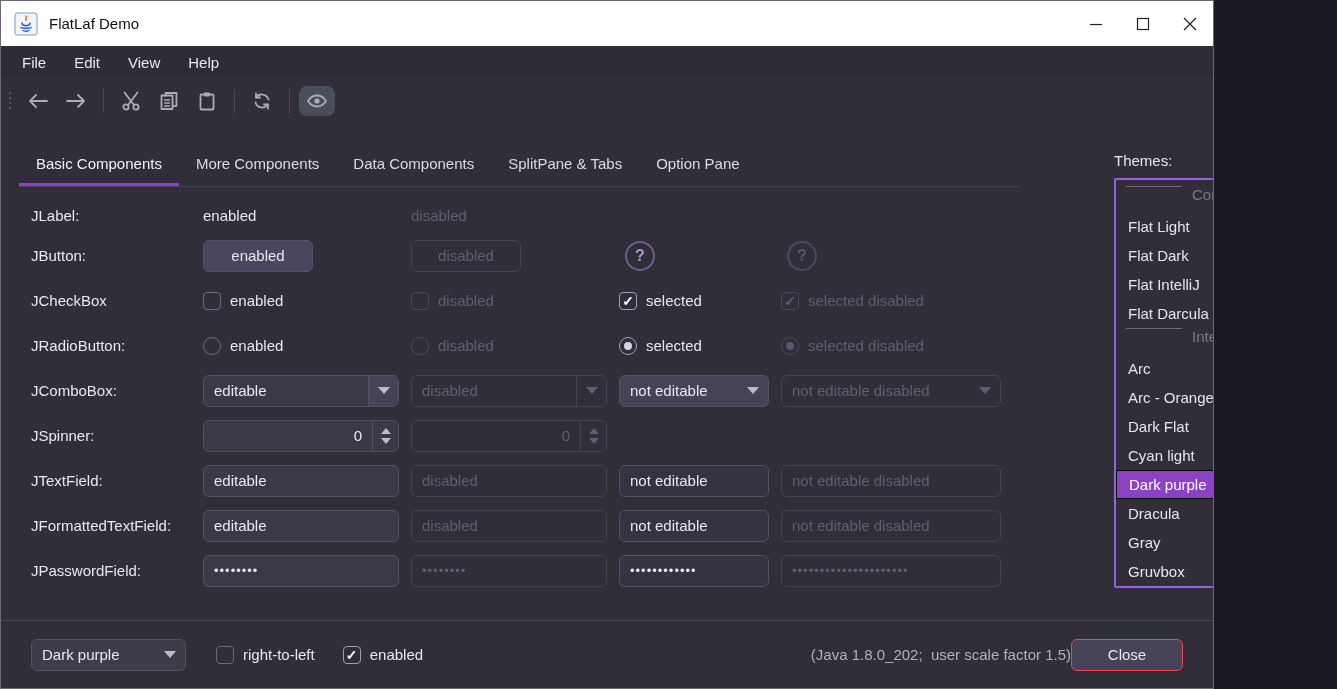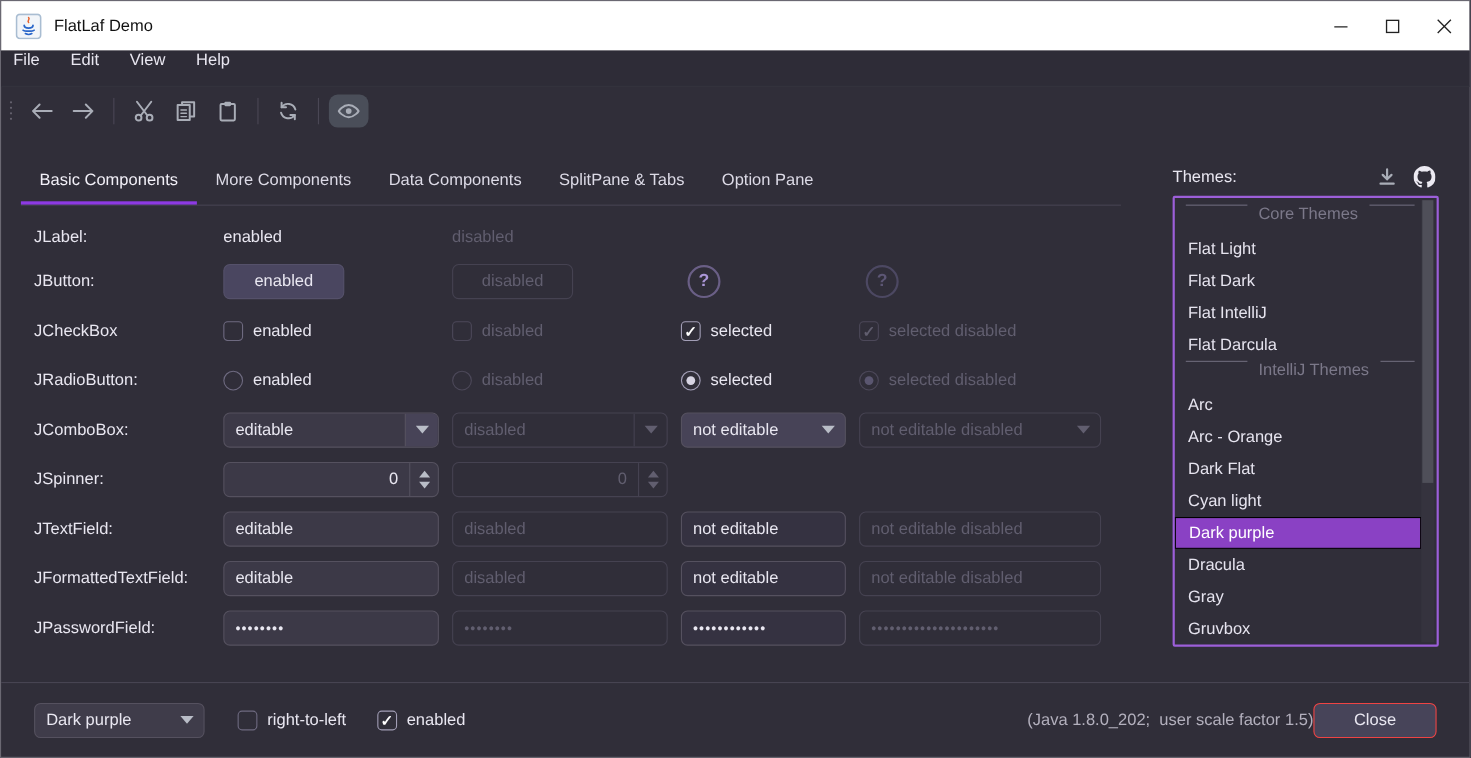--- a/index.html
+++ b/index.html
@@ -1,48 +1,48 @@
 <!DOCTYPE html>
 <html><head>
 <meta charset="utf-8">
 <style>
   * { margin:0; padding:0; box-sizing:border-box; }
   html,body { background:#1b1a22; }
   body { font-family:"Liberation Sans", sans-serif; }
 
   .window {
-    width:1337px; height:689px; position:relative;
+    width:1214px; height:689px; position:relative;
     background:#302e39; border:1px solid #6a6872;
     display:flex; flex-direction:column; overflow:hidden;
     color:#e9e7f1; font-size:15px;
   }
 
   
   .titlebar { height:45px; background:#ffffff; display:flex; align-items:center; flex:none; }
   .app-icon { width:24px; height:24px; margin-left:13px; flex:none; }
   .title-text { color:#111111; font-size:15px; margin-left:11px; }
   .titlebar-spacer { flex:1; }
   .win-btn { width:47px; height:45px; display:flex; align-items:center; justify-content:center; }
   .win-btn svg { stroke:#222; stroke-width:1.2; fill:none; }
 
   
-  .menubar { height:33px; background:#2e2c37; display:flex; align-items:flex-start; flex:none; border-bottom:1px solid #35333e;}
+  .menubar { height:33px; background:#2e2c37; display:flex; align-items:center; padding-left:10px; flex:none; border-bottom:1px solid #35333e;}
   .menu-item { padding:0 12px 0 11px; margin-right:5px; color:#e9e7f1; }
 
   
   .toolbar { height:43px; display:flex; align-items:center; flex:none; padding-left:4px; }
   .grip { display:flex; flex-direction:column; gap:3px; margin:0 8px 0 4px; }
   .grip i { width:2px; height:2px; border-radius:50%; background:#66636f; }
   .tool-btn { width:36px; height:30px; display:flex; align-items:center; justify-content:center; border-radius:8px; margin:0 1px; }
   .tool-btn svg { stroke:#a9adb7; stroke-width:1.8; fill:none; stroke-linecap:round; stroke-linejoin:round; }
   .tool-btn.toggled { background:#4a4e59; }
   .tool-sep { width:1px; height:24px; background:#4a4755; margin:0 8px; }
 
   
-  .content { flex:1; display:flex; padding:19px 0 0 18px; min-height:0; }
+  .content { flex:1; display:flex; padding:19px 0 0 18px; min-height:0;gap:48px; }
   .main { width:1000px; flex:none; display:flex; flex-direction:column; }
 
   .tabs { display:flex; border-bottom:1px solid #474452; height:46px; align-items:center; }
   .tab { padding:0 17px; height:100%; display:flex; align-items:center; position:relative; color:#dcdae6; }
   .tab.selected { color:#f2f0f8; }
   .tab.selected::after { content:""; position:absolute; left:0; right:0; bottom:0; height:3px; background:#8d3ae3; }
 
   .rows { margin-top:10px; }
   .row { display:flex; align-items:center; height:45px; }
   .row.small { height:36px; }

